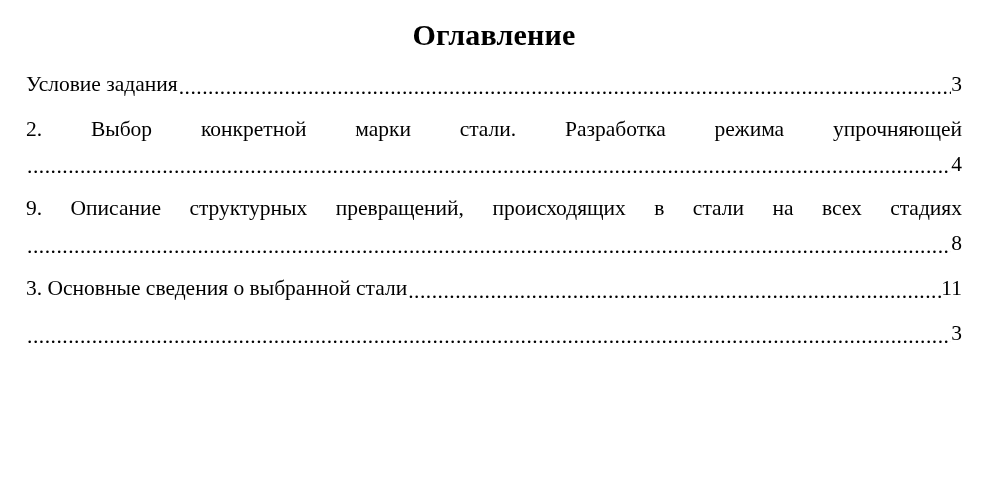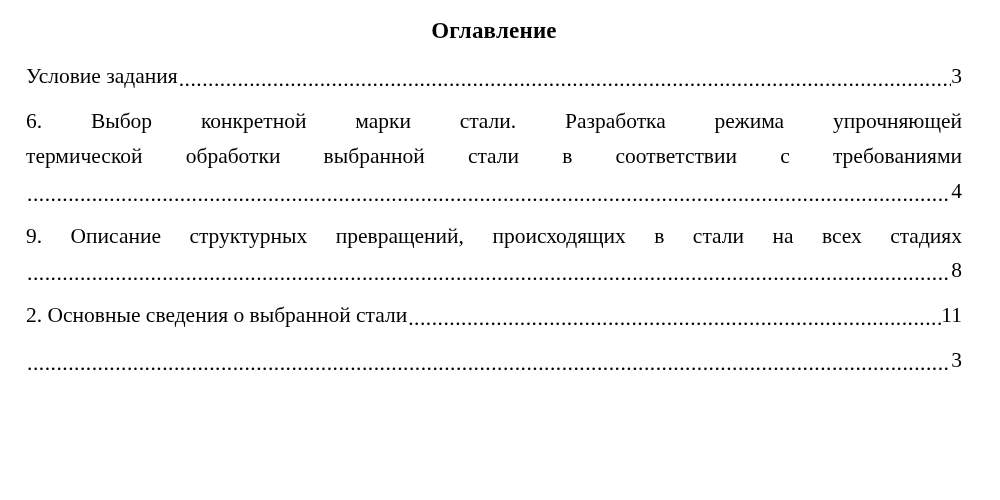--- a/index.html
+++ b/index.html
@@ -17,21 +17,21 @@
   .page {
     width: 1000px;
     height: 500px;
     box-sizing: border-box;
     padding: 18px 38px 0 26px;
     position: relative;
   }
   .toc-title {
     text-align: center;
     font-weight: bold;
-    font-size: 23px;
+    font-size: 30px;
     line-height: 1.1;
     margin: 0 0 16px 0;
     letter-spacing: 0.2px;
   }
   .toc-list {
     margin: 0;
     padding: 0;
     list-style: none;
   }
   .toc-entry {
@@ -86,42 +86,41 @@
     <div class="toc-entry">
       <div class="leader-row">
         <span class="leader-text">Условие задания</span>
         <span class="leader-dots">............................................................................................................................................................................................................................</span>
         <span class="leader-page">3</span>
       </div>
     </div>
 
     <div class="toc-entry">
       <div class="para">
-        <span class="entry-inline">6. Выбор конкретной марки стали. Разработка режима упрочняющей</span>
-        <span class="entry-inline">термической обработки выбранной стали в соответствии с требованиями</span>
+        <span class="entry-inline">2. Выбор конкретной марки стали. Разработка режима упрочняющей</span>
       </div>
       <div class="leader-row">
         <span class="leader-dots">............................................................................................................................................................................................................................</span>
         <span class="leader-page">4</span>
       </div>
     </div>
 
     <div class="toc-entry">
       <div class="para">
         <span class="entry-inline">9. Описание структурных превращений, происходящих в стали на всех стадиях</span>
       </div>
       <div class="leader-row">
         <span class="leader-dots">............................................................................................................................................................................................................................</span>
         <span class="leader-page">8</span>
       </div>
     </div>
 
     <div class="toc-entry">
       <div class="leader-row">
-        <span class="leader-text">2. Основные сведения о выбранной стали</span>
+        <span class="leader-text">3. Основные сведения о выбранной стали</span>
         <span class="leader-dots">............................................................................................................................................................................................................................</span>
         <span class="leader-page">11</span>
       </div>
     </div>
 
     <div class="toc-entry">
       <div class="leader-row">
         <span class="leader-dots">............................................................................................................................................................................................................................</span>
         <span class="leader-page">3</span>
       </div>

